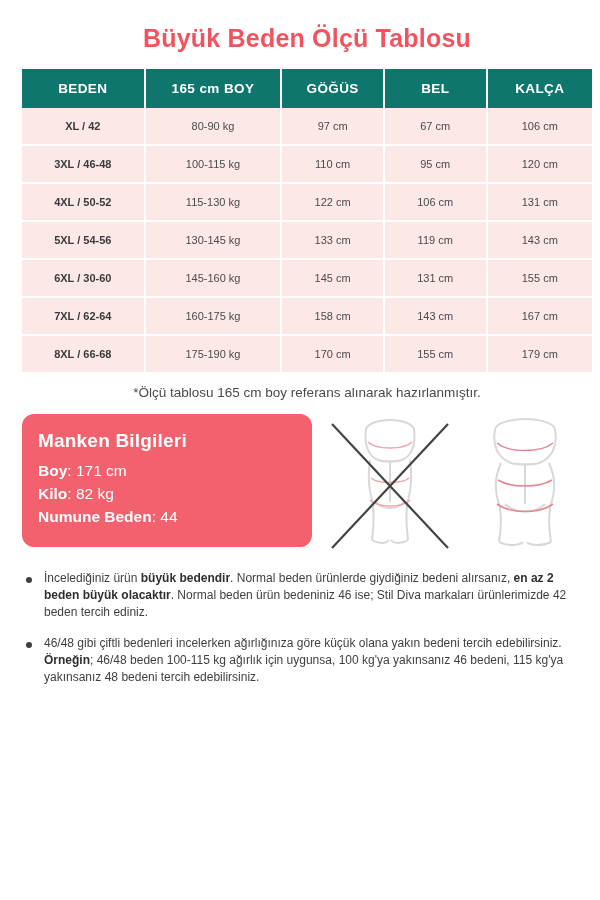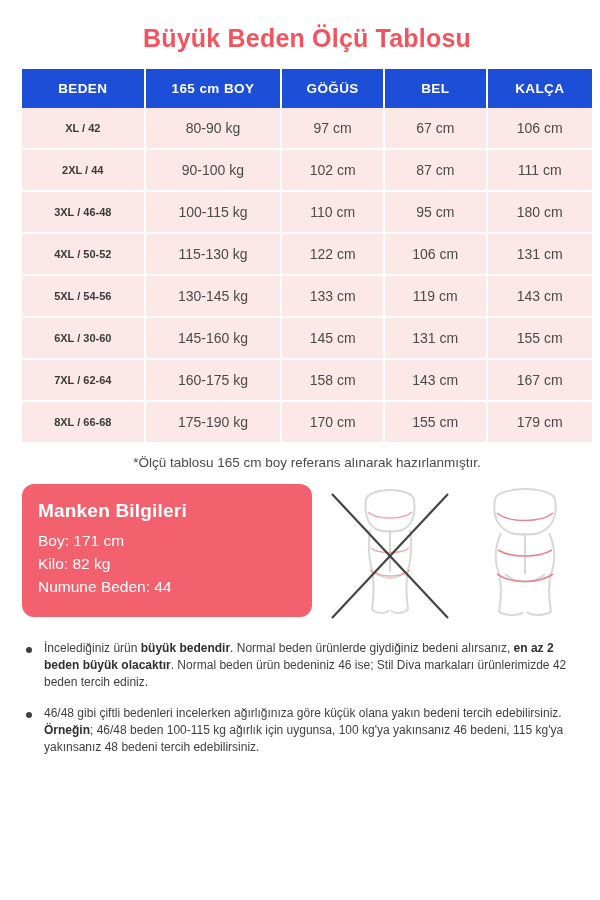--- a/index.html
+++ b/index.html
@@ -22,34 +22,34 @@
     color: #f2545f;
     letter-spacing: 0.2px;
     margin: 6px 0 16px 0;
   }
   table.size-table {
     width: 100%;
     border-collapse: collapse;
     table-layout: fixed;
   }
   table.size-table th {
-    background: #1d4ed8;
+    background: #0f766e;
     color: #ffffff;
     font-size: 13.5px;
     font-weight: bold;
     letter-spacing: 0.4px;
     padding: 12px 2px;
     text-align: center;
     border-right: 2px solid #ffffff;
   }
   table.size-table th:last-child { border-right: none; }
   table.size-table td {
     background: #fde8e8;
     text-align: center;
-    font-size: 14px;
+    font-size: 11px;
     color: #4a4a4a;
     padding: 12px 2px;
     border-right: 2px solid #ffffff;
     border-bottom: 2px solid #ffffff;
   }
   table.size-table td:last-child { border-right: none; }
   table.size-table tbody tr:last-child td { border-bottom: none; }
   table.size-table td.sizecol {
     font-weight: bold;
     color: #3a3a3a;
@@ -85,21 +85,21 @@
     margin: 2px 0 10px 0;
     font-size: 19px;
     font-weight: bold;
     letter-spacing: 0.2px;
   }
   .model-row {
     font-size: 15.5px;
     margin: 5px 0;
     color: #ffffff;
   }
-  .model-row b { font-weight: normal; }
+  .model-row b { font-weight: bold; }
   .figures {
     flex: 1;
     position: relative;
     height: 140px;
     display: flex;
     justify-content: space-around;
     align-items: flex-start;
     padding-top: 2px;
   }
   .figures svg { display: block; }
@@ -159,32 +159,25 @@
     </thead>
     <tbody id="table-body">
         <tr>
           <td class="sizecol">XL / 42</td>
           <td>80-90 kg</td>
           <td>97 cm</td>
           <td>67 cm</td>
           <td>106 cm</td>
         </tr>
         <tr>
-          <td class="sizecol">2XL / 44</td>
-          <td>90-100 kg</td>
-          <td>102 cm</td>
-          <td>87 cm</td>
-          <td>111 cm</td>
-        </tr>
-        <tr>
           <td class="sizecol">3XL / 46-48</td>
           <td>100-115 kg</td>
           <td>110 cm</td>
           <td>95 cm</td>
-          <td>180 cm</td>
+          <td>120 cm</td>
         </tr>
         <tr>
           <td class="sizecol">4XL / 50-52</td>
           <td>115-130 kg</td>
           <td>122 cm</td>
           <td>106 cm</td>
           <td>131 cm</td>
         </tr>
         <tr>
           <td class="sizecol">5XL / 54-56</td>

